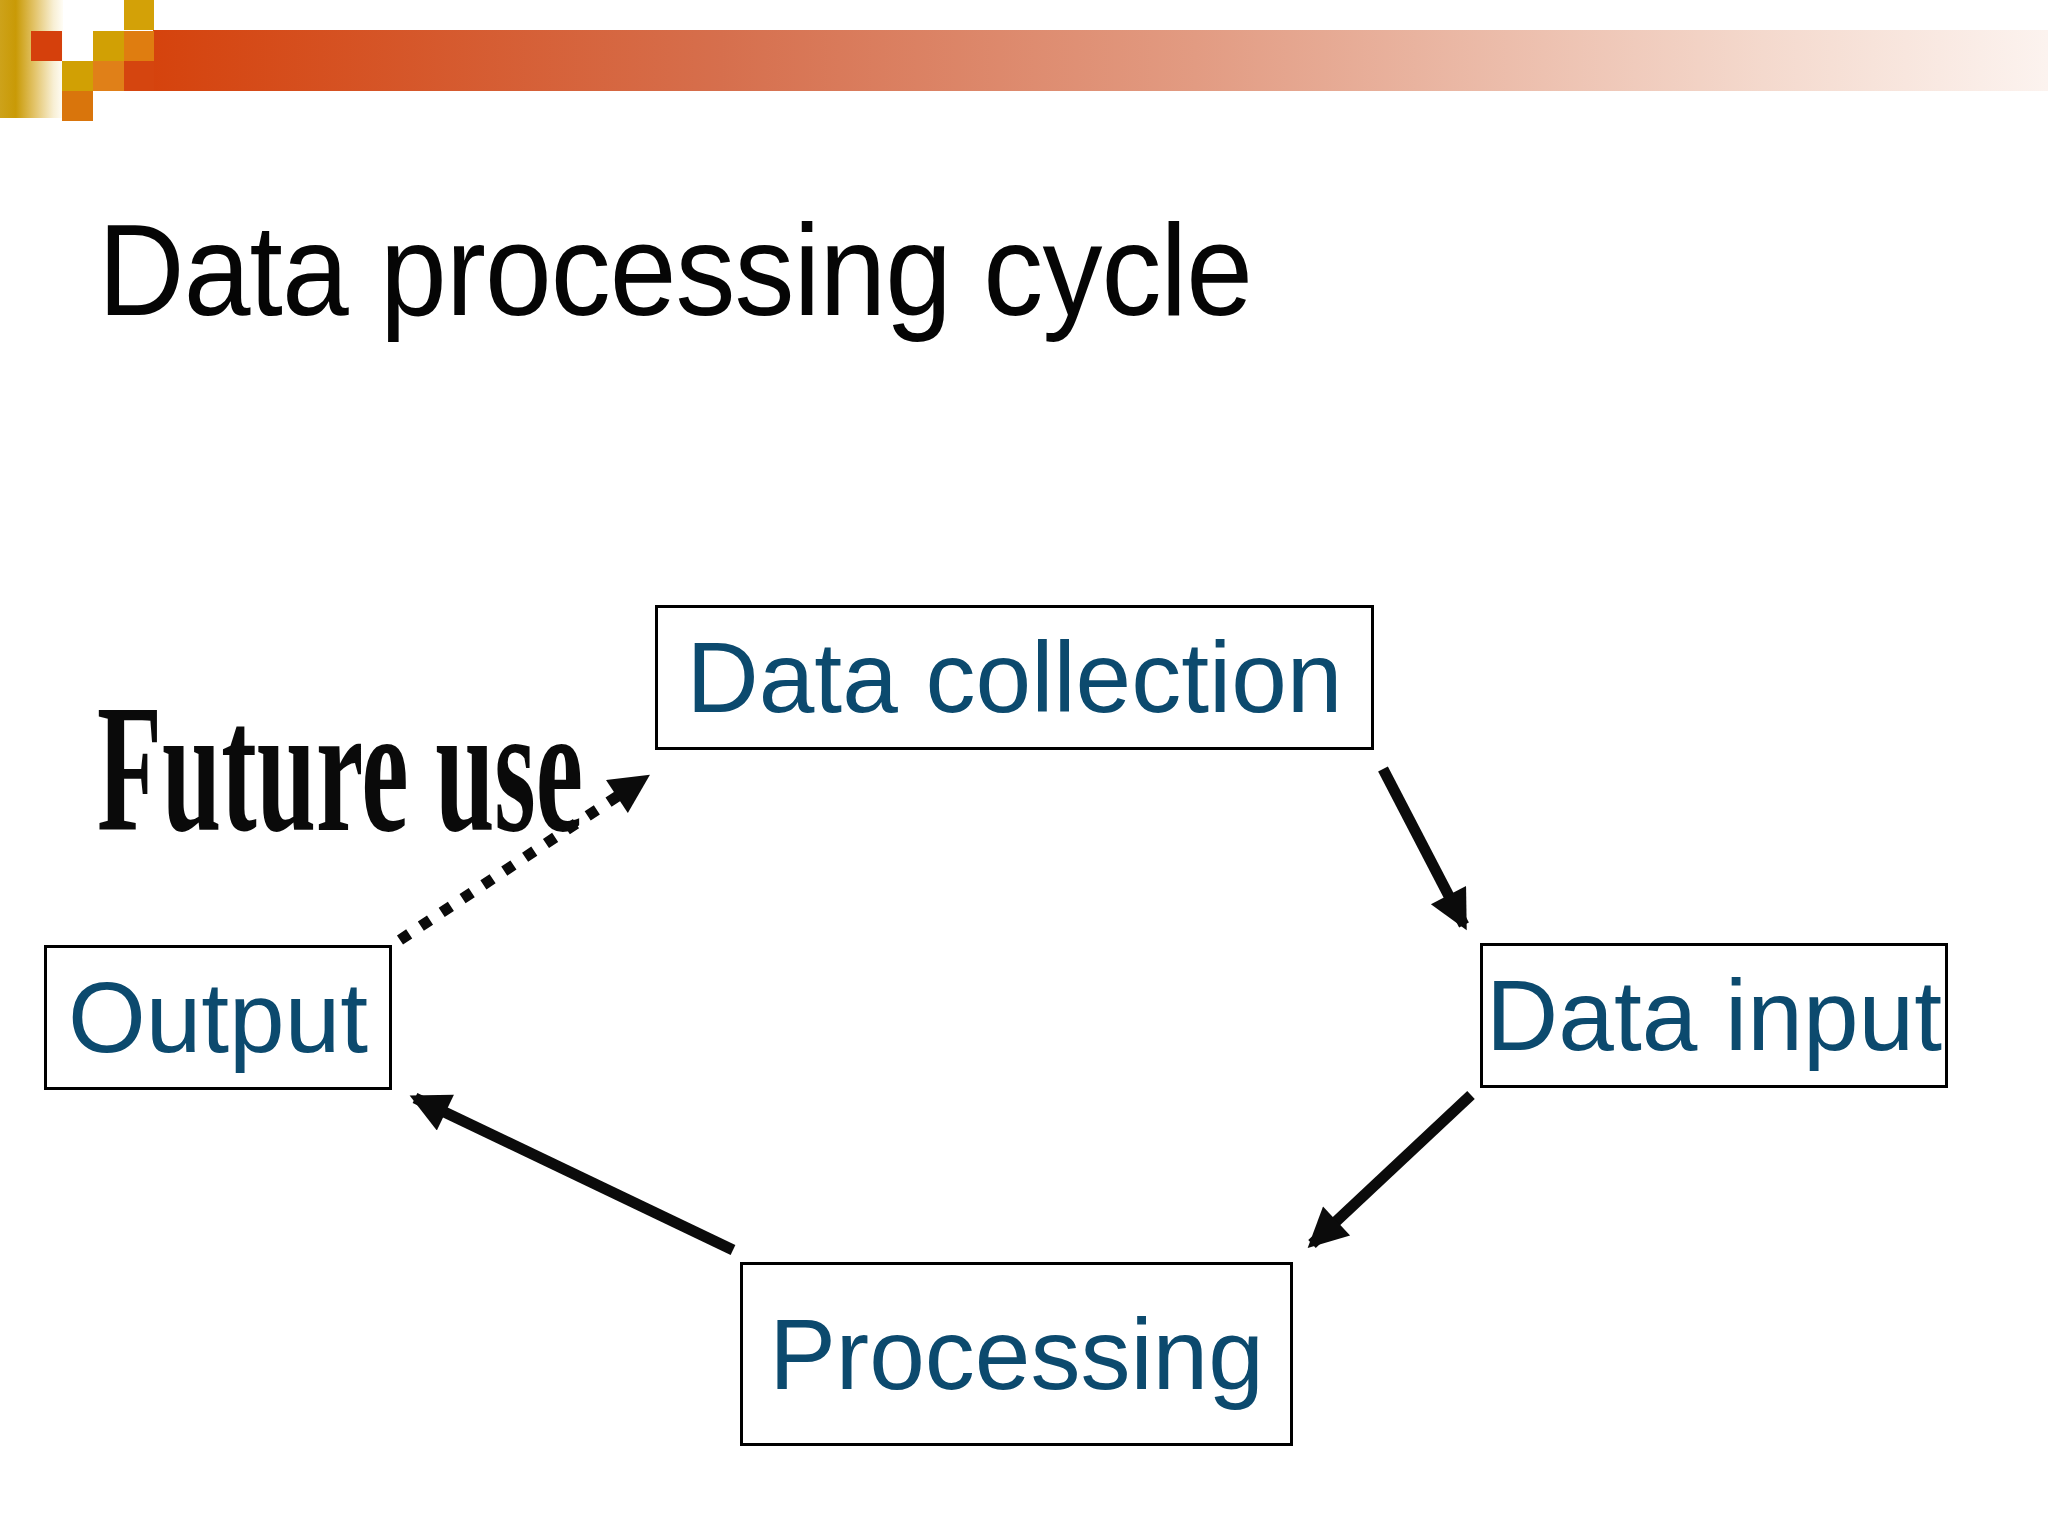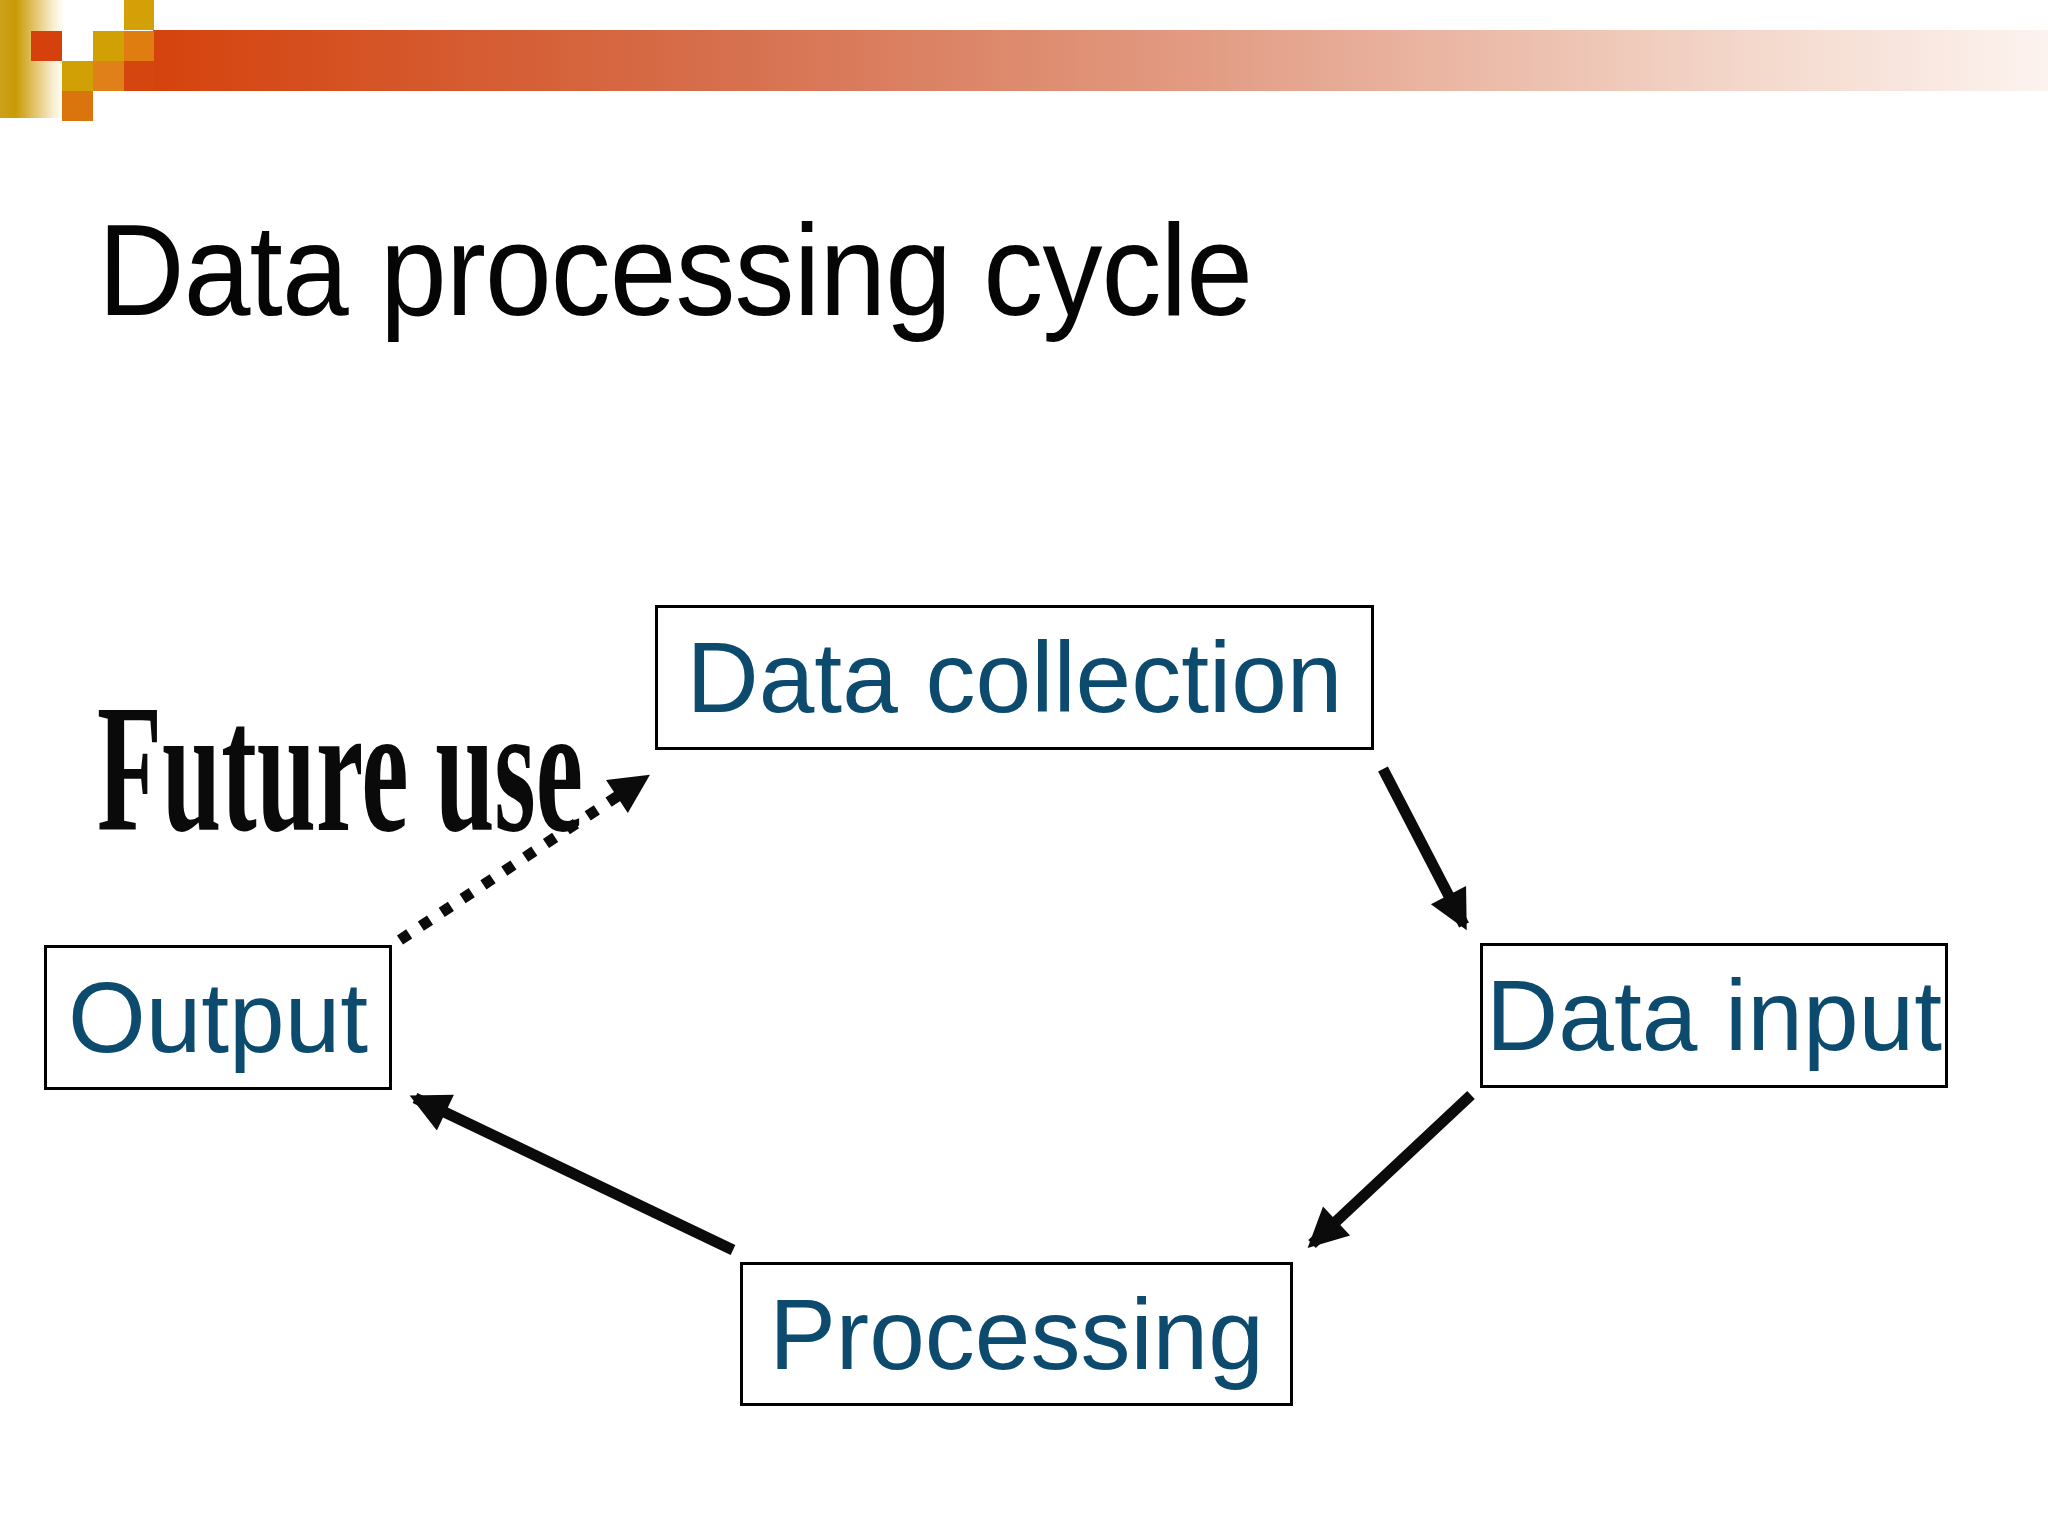--- a/index.html
+++ b/index.html
@@ -45,21 +45,21 @@
     position:absolute;
     box-sizing:border-box;
     border:3px solid #000;
     background:#fff;
     display:flex;align-items:center;justify-content:center;
     font-size:100px;color:#0c4a6e;white-space:nowrap;
   }
   .node-collection{left:655px; top:605px; width:719px;height:145px;}
   .node-input     {left:1480px;top:943px; width:468px;height:145px;}
   .node-output    {left:44px;  top:945px; width:348px;height:145px;}
-  .node-processing{left:740px; top:1262px;width:553px;height:144px;}
+  .node-processing{left:740px; top:1262px;width:553px;height:184px;}
   
   .future-use{
     left:97px;top:678px;
     font-family:"Liberation Serif", serif;
     font-weight:bold;
     font-size:182px;
     line-height:1;
     color:#0a0a0a;
     white-space:nowrap;
     transform:scaleX(0.585);

